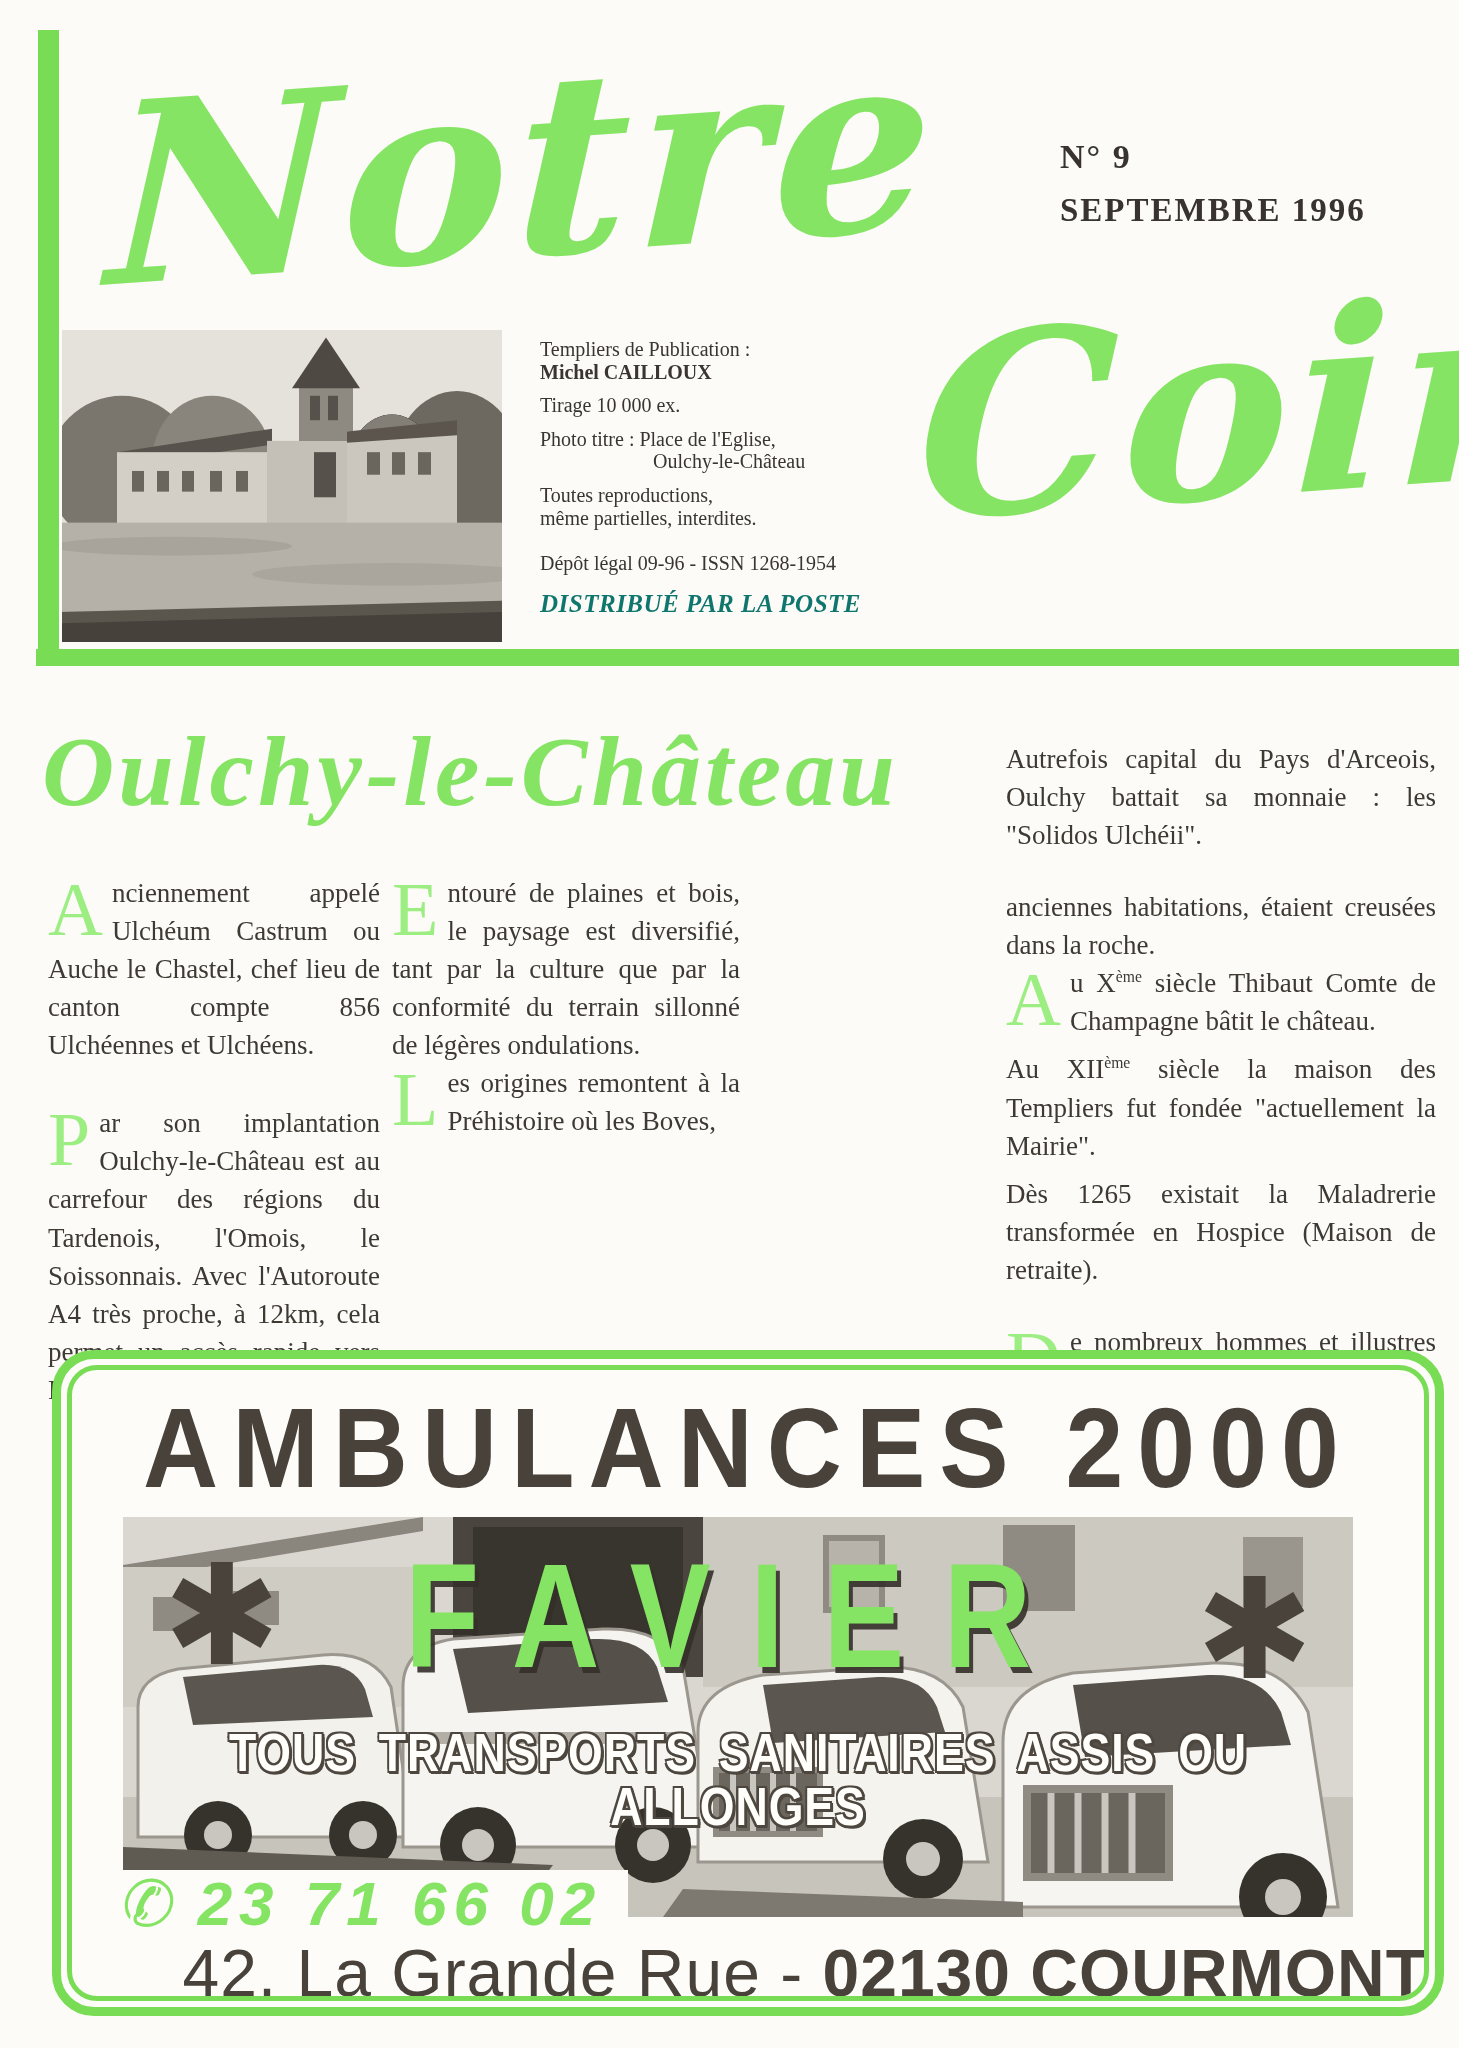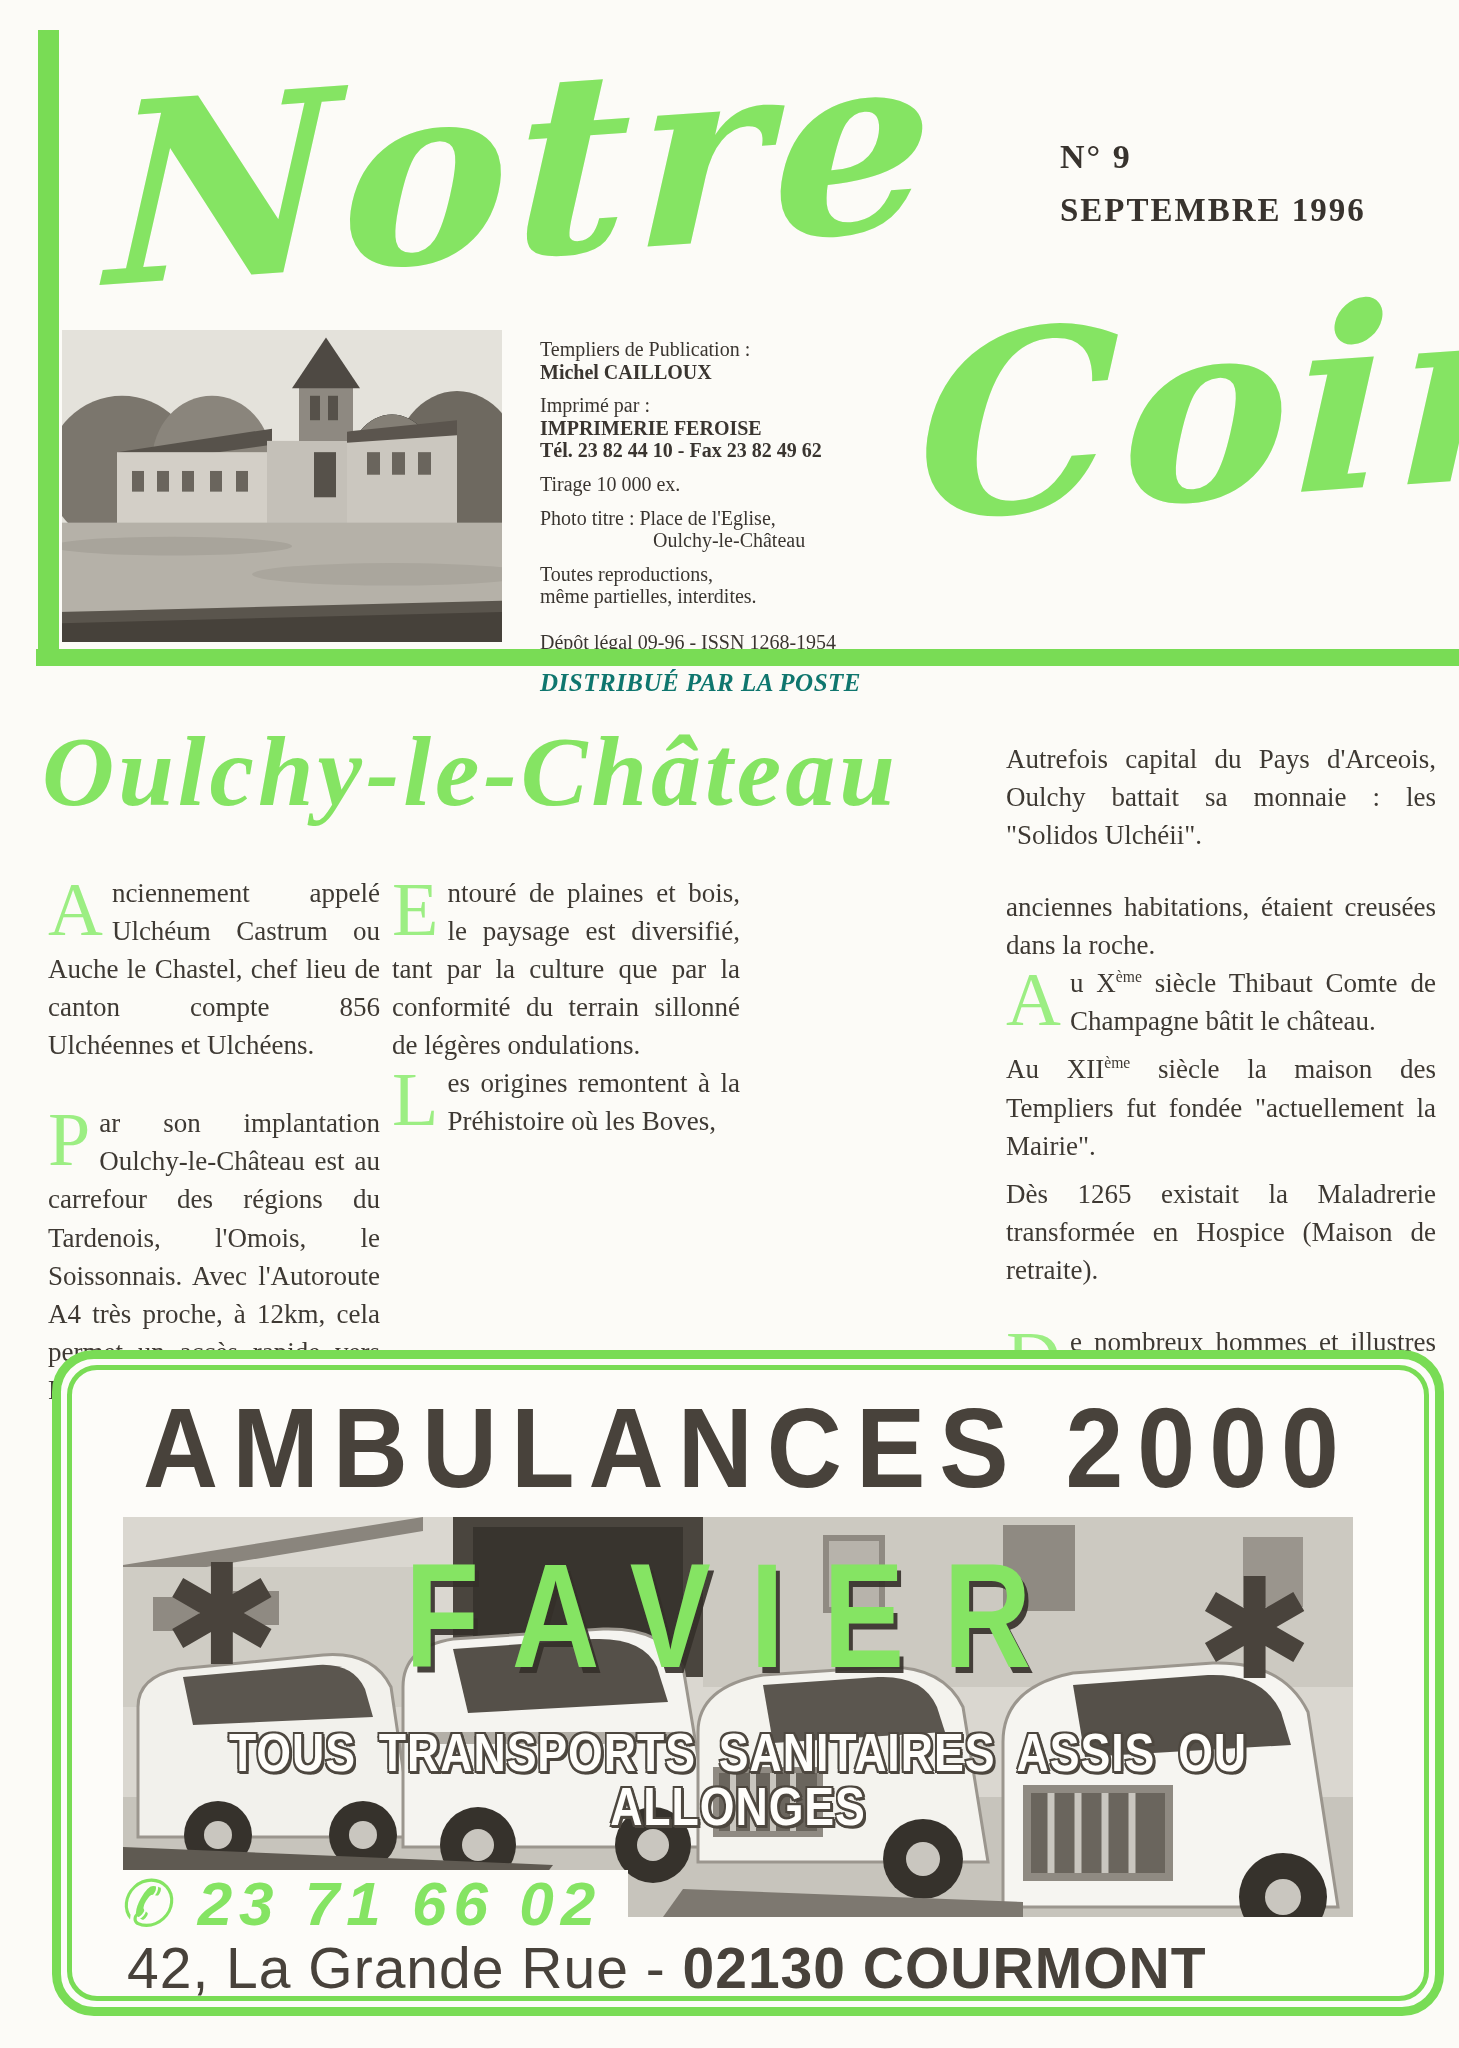--- a/index.html
+++ b/index.html
@@ -74,21 +74,21 @@
                 transform:scaleX(0.95) scaleY(1.15); color:#fffefb; line-height:1;
                 text-shadow:-2px -2px 0 #4d473f, 2px -2px 0 #4d473f, -2px 2px 0 #4d473f,
                              3px 3px 0 #4d473f, 0 3px 0 #4d473f, 3px 0 0 #4d473f; }
   .ad-phone { position:absolute; left:38px; top:500px; background:#fdfcf9;
               padding:2px 26px 2px 12px; display:flex; align-items:center; gap:22px; }
   .phone-icon { font-family:"DejaVu Sans", sans-serif; font-size:64px; line-height:1;
                 color:var(--accent,#85e463); transform:skewX(-6deg); }
   .phone-number { font-weight:900; font-style:italic; font-size:62px; line-height:1;
                   letter-spacing:7px; color:var(--accent,#85e463); }
   .ad-address { position:absolute; left:55px; top:570px; width:1300px; white-space:nowrap;
-                font-size:57px; line-height:1; letter-spacing:1px; color:var(--ad_ink,#48423b); }
+                font-size:66px; line-height:1; letter-spacing:1px; color:var(--ad_ink,#48423b);text-align:right; }
   .ad-address .street { font-weight:500; }
   .ad-address .city { font-weight:900; }
 </style>
 </head>
 <body>
 
 <div class="vbar"></div>
 
 <div class="brand brand-notre">Notre</div>
 <div class="brand brand-coin">Coin</div>
@@ -131,25 +131,20 @@
     <polygon points="0,300 440,288 440,300 0,312" fill="#5a554d"></polygon>
   </svg>
 </div>
 
 <div class="pubinfo">
   <div class="grp">
     <div>Templiers de Publication :</div>
     <div class="b">Michel CAILLOUX</div>
   </div>
   <div class="grp">
-    <div>Imprimé par :</div>
-    <div class="b">IMPRIMERIE FEROISE</div>
-    <div class="b">Tél. 23 82 44 10 - Fax 23 82 49 62</div>
-  </div>
-  <div class="grp">
     <div>Tirage 10 000 ex.</div>
   </div>
   <div class="grp">
     <div>Photo titre : Place de l'Eglise,</div>
     <div class="indent">Oulchy-le-Château</div>
   </div>
   <div class="grp" style="margin-bottom:23px;">
     <div>Toutes reproductions,</div>
     <div>même partielles, interdites.</div>
   </div>

